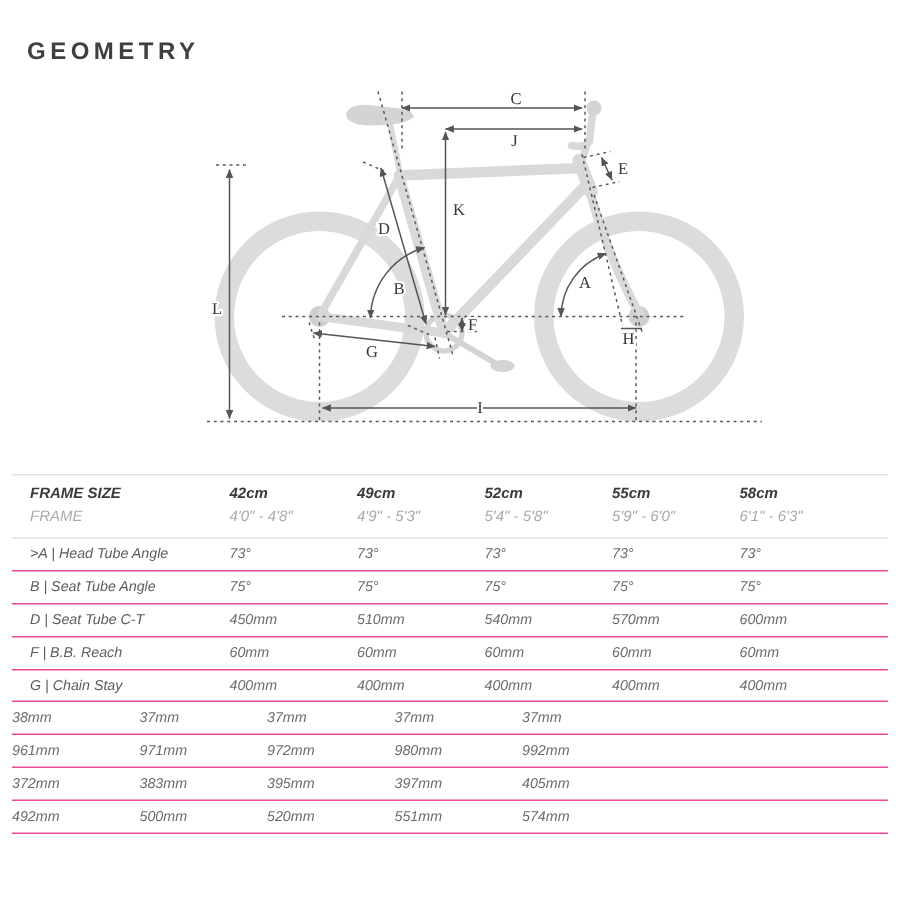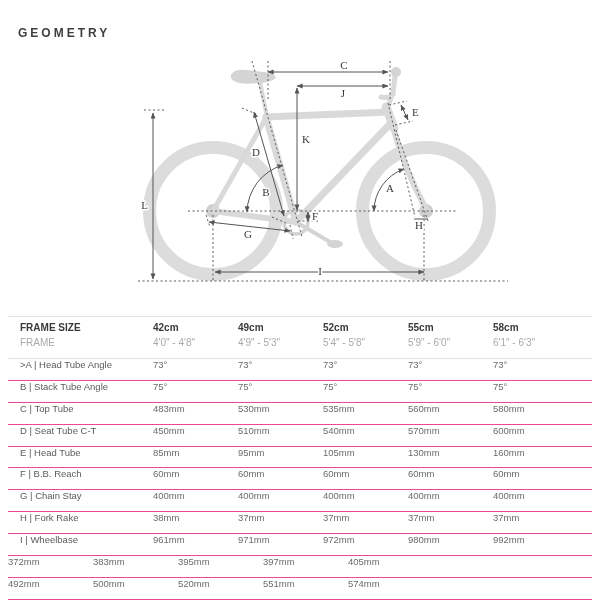--- a/index.html
+++ b/index.html
@@ -1,26 +1,26 @@
 <!DOCTYPE html>
 <html><head>
 <meta charset="utf-8">
 <style>
   html,body{margin:0;padding:0;background:#ffffff;width:600px;height:600px;overflow:hidden;
     font-family:"Liberation Sans", sans-serif;}
   .page{position:relative;width:600px;height:600px;background:#fff;}
-  .page-title{position:absolute;left:18px;top:26px;font-size:12px;font-weight:bold;
+  .page-title{position:absolute;left:18px;top:26px;font-size:16px;font-weight:bold;
     letter-spacing:3px;color:#3f3f3f;}
   .diagram-wrap{position:absolute;left:0;top:55px;width:600px;height:250px;}
   svg text{font-family:"Liberation Serif", serif;font-size:11px;fill:#383838;
     paint-order:stroke;stroke:#ffffff;stroke-width:3px;stroke-linejoin:round;}
   
   .geo-table{position:absolute;left:8px;top:316px;width:584px;border-top:1px solid #e3e3e3;}
   .thead{border-bottom:1px solid #e3e3e3;padding:5px 0 6px 0;}
-  .trow,.hrow{display:flex;}
+  .trow,.hrow{display:flex;align-items:center;font-style:italic;}
   .trow{height:20.9px;border-bottom:1px solid #ec4899;font-size:9.5px;}
   .trow:last-child{border-bottom:none;}
   .hrow{height:15px;font-size:10px;}
   .cell{box-sizing:border-box;}
   .lbl{flex:0 0 145px;padding-left:12px;color:#5b5b5b;}
   .val{flex:0 0 85px;color:#6b6b6b;}
   .hrow.sizes .lbl,.hrow.sizes .val{font-weight:bold;color:#3a3a3a;}
   .hrow.heights .lbl,.hrow.heights .val{color:#a9a9a9;}
 </style>
 </head>
@@ -135,77 +135,59 @@
     <div id="geo-rows">
         <div class="trow">
           <div class="cell lbl">&gt;A | Head Tube Angle</div>
           <div class="cell val">73°</div>
           <div class="cell val">73°</div>
           <div class="cell val">73°</div>
           <div class="cell val">73°</div>
           <div class="cell val">73°</div>
         </div>
         <div class="trow">
-          <div class="cell lbl">B | Stack Tube Angle</div>
-          <div class="cell val">75°</div>
-          <div class="cell val">75°</div>
-          <div class="cell val">75°</div>
-          <div class="cell val">75°</div>
-          <div class="cell val">75°</div>
-        </div>
-        <div class="trow">
-          <div class="cell lbl">C | Top Tube</div>
-          <div class="cell val">483mm</div>
-          <div class="cell val">530mm</div>
-          <div class="cell val">535mm</div>
-          <div class="cell val">560mm</div>
-          <div class="cell val">580mm</div>
+          <div class="cell lbl">B | Seat Tube Angle</div>
+          <div class="cell val">75°</div>
+          <div class="cell val">75°</div>
+          <div class="cell val">75°</div>
+          <div class="cell val">75°</div>
+          <div class="cell val">75°</div>
         </div>
         <div class="trow">
           <div class="cell lbl">D | Seat Tube C-T</div>
           <div class="cell val">450mm</div>
           <div class="cell val">510mm</div>
           <div class="cell val">540mm</div>
           <div class="cell val">570mm</div>
           <div class="cell val">600mm</div>
         </div>
         <div class="trow">
-          <div class="cell lbl">E | Head Tube</div>
-          <div class="cell val">85mm</div>
-          <div class="cell val">95mm</div>
-          <div class="cell val">105mm</div>
-          <div class="cell val">130mm</div>
-          <div class="cell val">160mm</div>
-        </div>
-        <div class="trow">
           <div class="cell lbl">F | B.B. Reach</div>
           <div class="cell val">60mm</div>
           <div class="cell val">60mm</div>
           <div class="cell val">60mm</div>
           <div class="cell val">60mm</div>
           <div class="cell val">60mm</div>
         </div>
         <div class="trow">
           <div class="cell lbl">G | Chain Stay</div>
           <div class="cell val">400mm</div>
           <div class="cell val">400mm</div>
           <div class="cell val">400mm</div>
           <div class="cell val">400mm</div>
           <div class="cell val">400mm</div>
         </div>
         <div class="trow">
-          <div class="cell lbl">H | Fork Rake</div>
           <div class="cell val">38mm</div>
           <div class="cell val">37mm</div>
           <div class="cell val">37mm</div>
           <div class="cell val">37mm</div>
           <div class="cell val">37mm</div>
         </div>
         <div class="trow">
-          <div class="cell lbl">I | Wheelbase</div>
           <div class="cell val">961mm</div>
           <div class="cell val">971mm</div>
           <div class="cell val">972mm</div>
           <div class="cell val">980mm</div>
           <div class="cell val">992mm</div>
         </div>
         <div class="trow">
           <div class="cell val">372mm</div>
           <div class="cell val">383mm</div>
           <div class="cell val">395mm</div>

